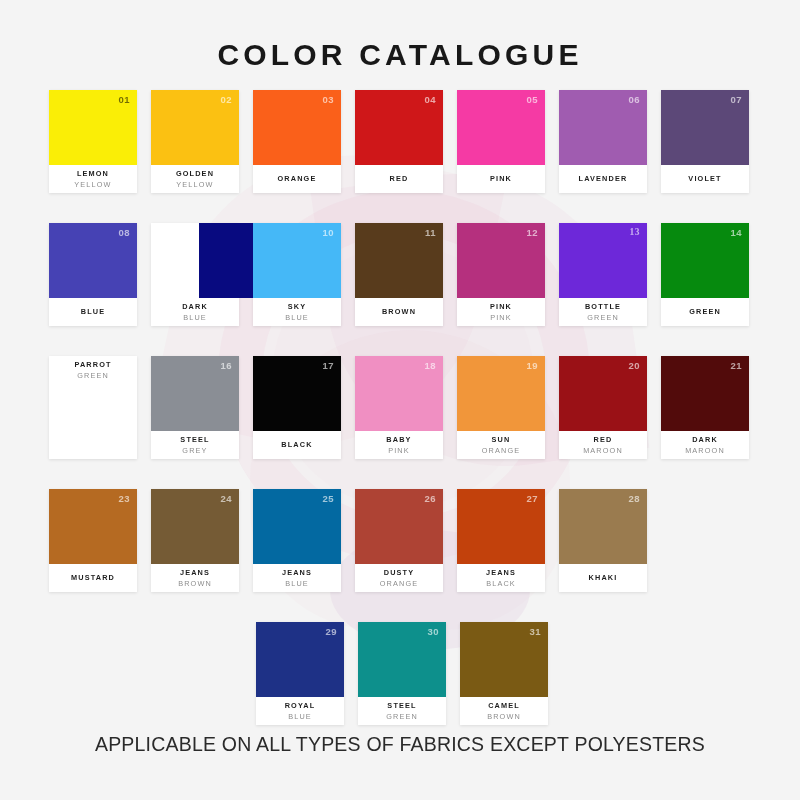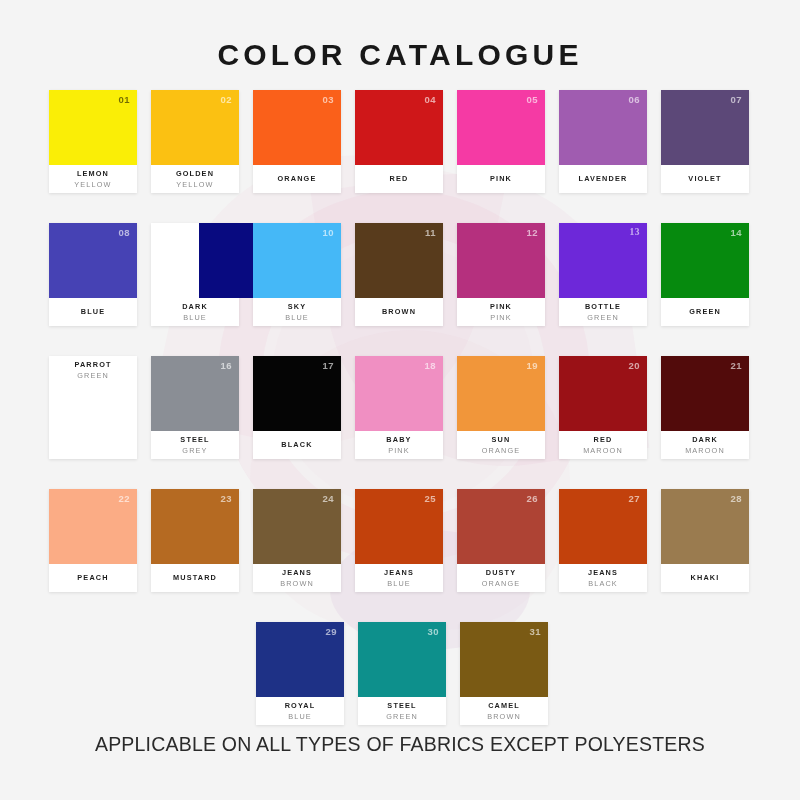--- a/index.html
+++ b/index.html
@@ -328,46 +328,38 @@
             <span class="chip-num">21</span>
           </div>
           <div class="label">
             <div class="l1">DARK</div>
             <div class="l2">MAROON</div>
           </div>
         </div>
       </div>
       <div class="row">
         <div class="card">
-          <div class="chip" style="background: rgb(251, 172, 133);">
-            <span class="chip-num">22</span>
-          </div>
-          <div class="label">
-            <div class="l1">PEACH</div>
-          </div>
-        </div>
-        <div class="card">
           <div class="chip" style="background: rgb(181, 106, 34);">
             <span class="chip-num">23</span>
           </div>
           <div class="label">
             <div class="l1">MUSTARD</div>
           </div>
         </div>
         <div class="card">
           <div class="chip" style="background: rgb(117, 91, 53);">
             <span class="chip-num">24</span>
           </div>
           <div class="label">
             <div class="l1">JEANS</div>
             <div class="l2">BROWN</div>
           </div>
         </div>
         <div class="card">
-          <div class="chip" style="background: #c2410c;">
+          <div class="chip" style="background: #0369a1;">
             <span class="chip-num">25</span>
           </div>
           <div class="label">
             <div class="l1">JEANS</div>
             <div class="l2">BLUE</div>
           </div>
         </div>
         <div class="card">
           <div class="chip" style="background: rgb(174, 67, 52);">
             <span class="chip-num">26</span>

